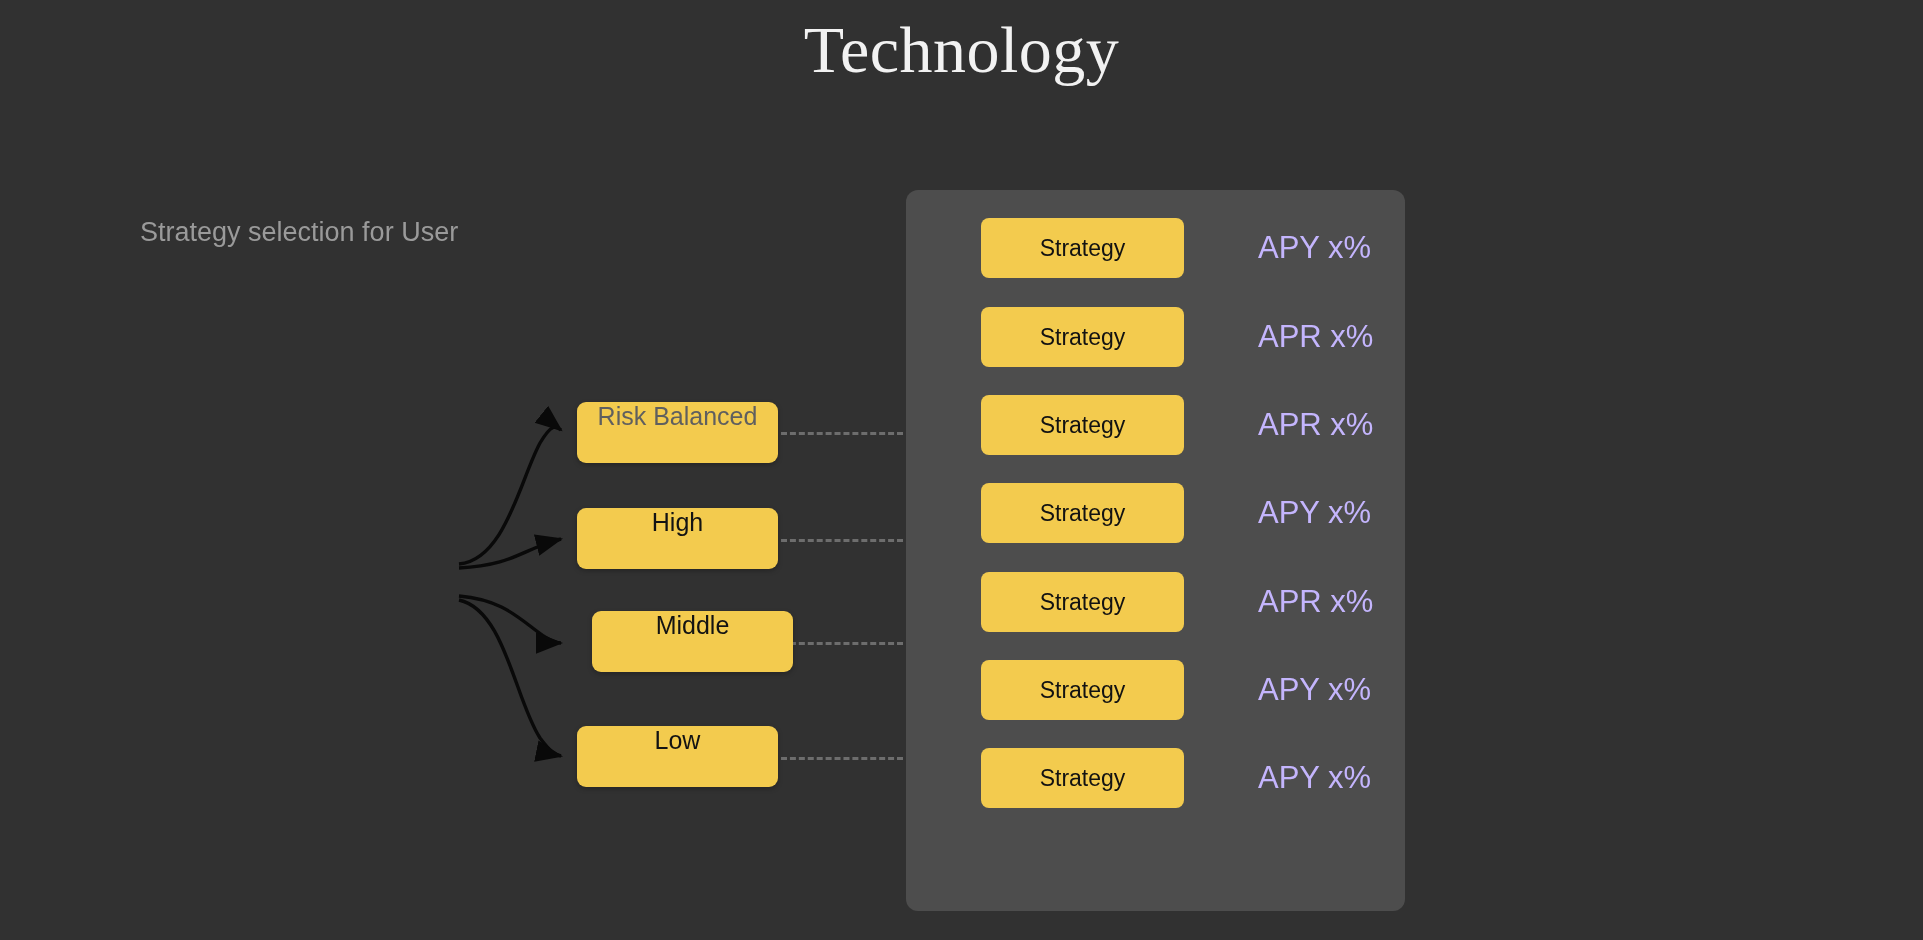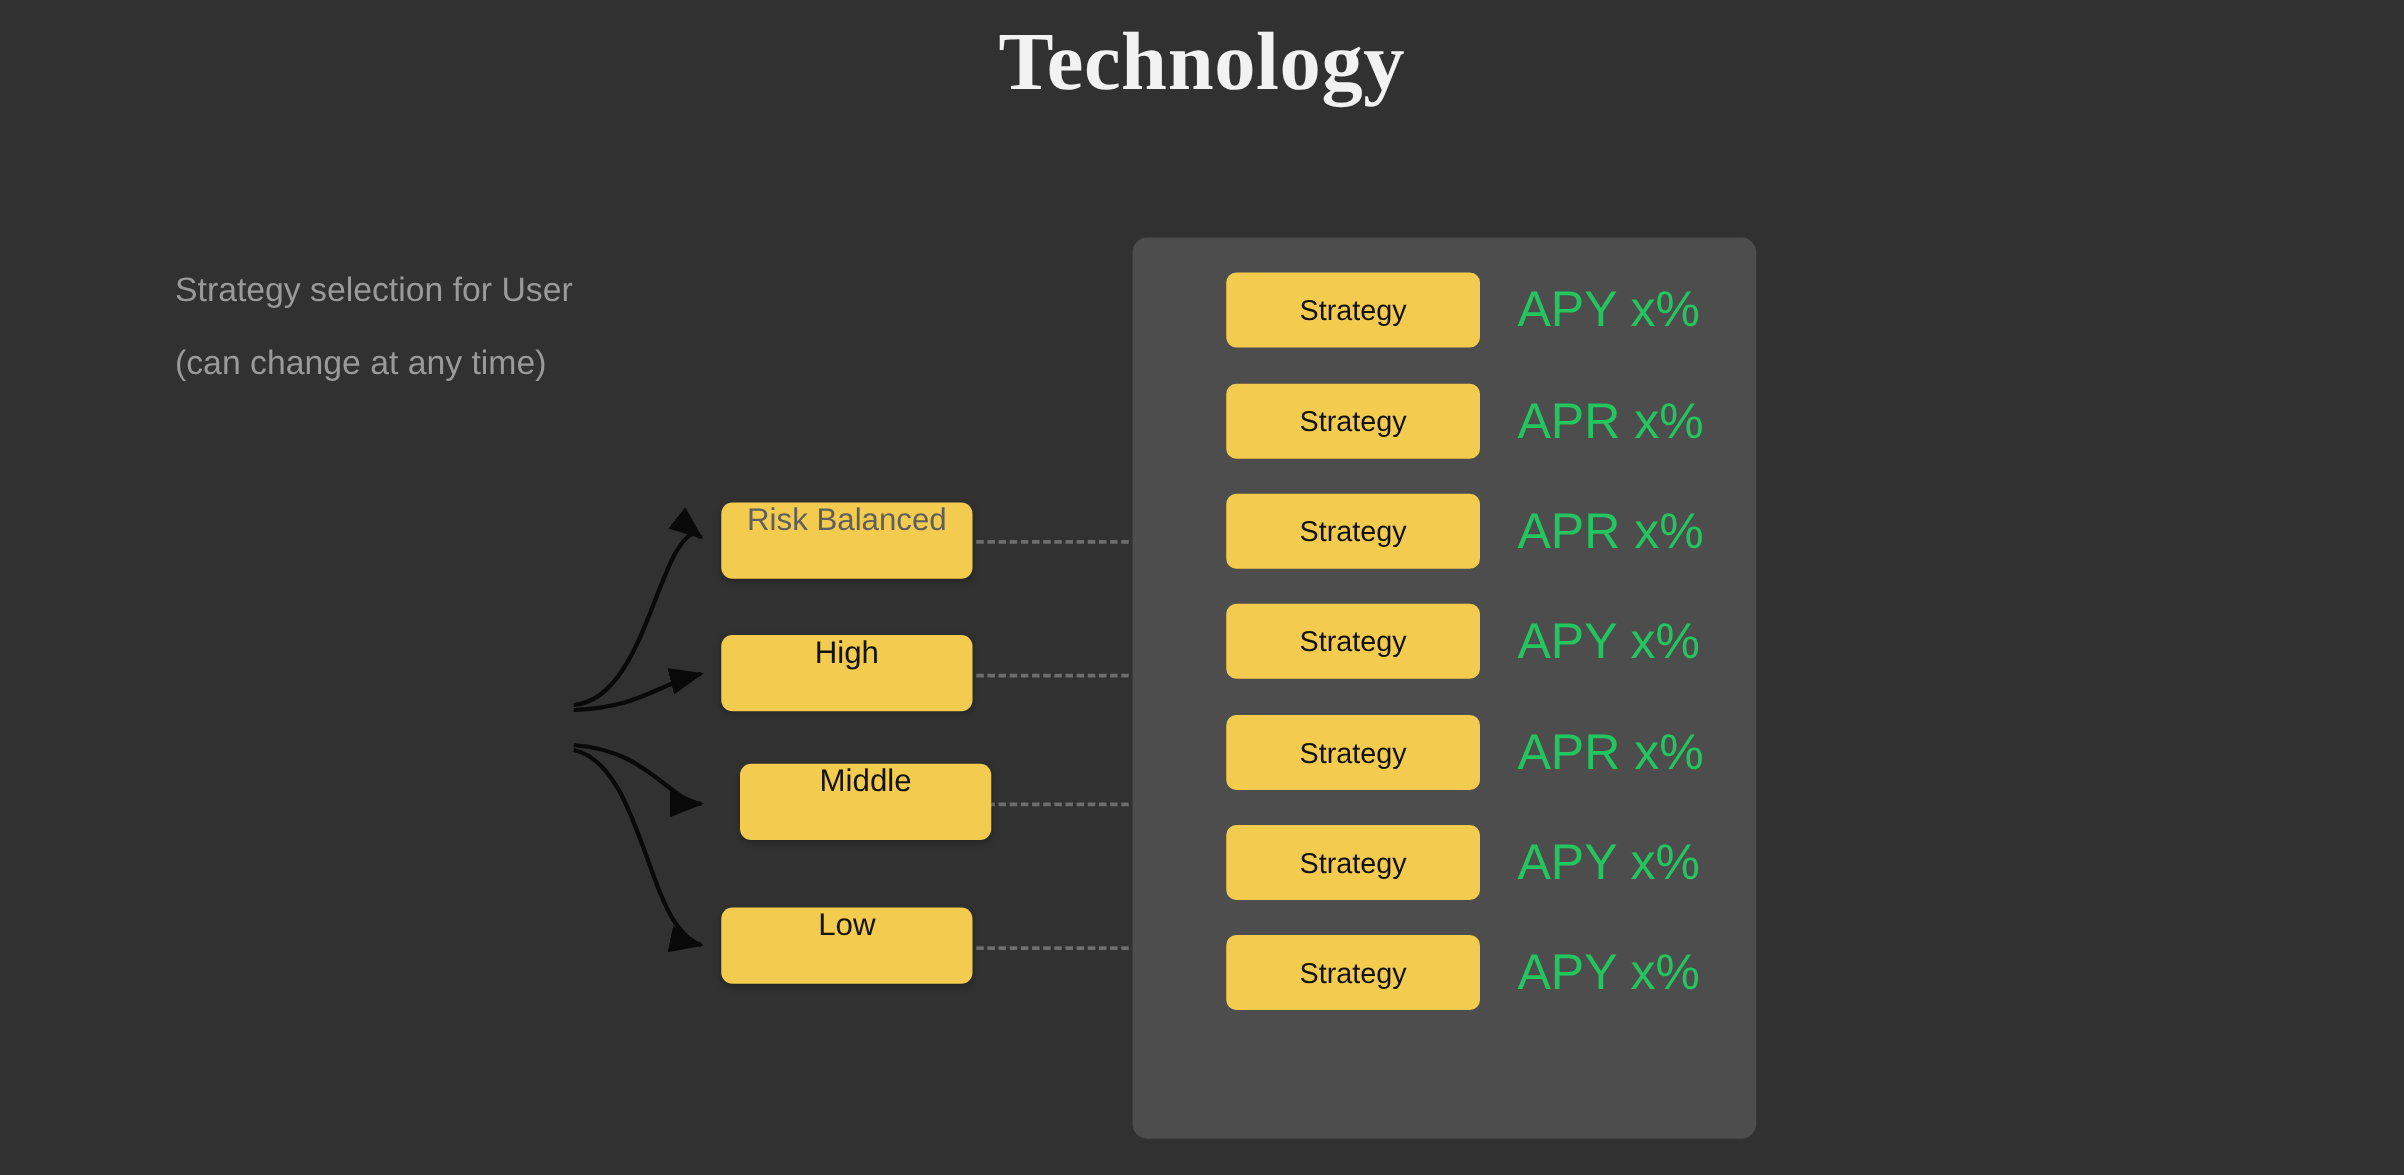--- a/index.html
+++ b/index.html
@@ -24,21 +24,21 @@
 
   
   .slide-title {
     position: absolute;
     top: 14px;
     left: 0;
     width: 1923px;
     text-align: center;
     font-family: "Liberation Serif", "DejaVu Serif", serif;
     font-size: 66px;
-    font-weight: 700;
+    font-weight: 400;
     color: #f2f2f2;
     letter-spacing: 0.5px;
     line-height: 1.1;
   }
 
   
   .caption {
     position: absolute;
     left: 140px;
     top: 203px;
@@ -131,23 +131,24 @@
     height: 60px;
     background: #f3cb4e;
     border-radius: 8px;
     display: flex;
     align-items: center;
     justify-content: center;
     font-size: 23px;
     color: #121212;
   }
   .strategy-rate {
-    font-size: 40px;
-    color: #22c55e;
+    font-size: 31px;
+    color: #c4b5fd;
     white-space: nowrap;
+    margin-left: 44px;
   }
 
   
   .leech-label {
     position: absolute;
     left: 1438px;
     top: 578px;
     font-size: 34px;
     color: #a4a4a4;
     white-space: nowrap;
@@ -155,21 +156,20 @@
 </style>
 </head>
 <body>
 
 <div id="slide">
 
   <div class="slide-title">Technology</div>
 
   <div class="caption">
     <span class="line">Strategy selection for User</span>
-    <span class="line">(can change at any time)</span>
   </div>
 
 
   <svg id="arrows" viewBox="0 0 1923 940">
     <defs>
       <marker id="ah" markerWidth="9" markerHeight="9" refX="7.4" refY="3.2" orient="auto" markerUnits="strokeWidth">
         <path d="M0,0 L8,3.2 L0,6.4 Z" fill="#090909"></path>
       </marker>
     </defs>
     <g fill="none" stroke="#090909" stroke-width="3.4" marker-end="url(#ah)">

